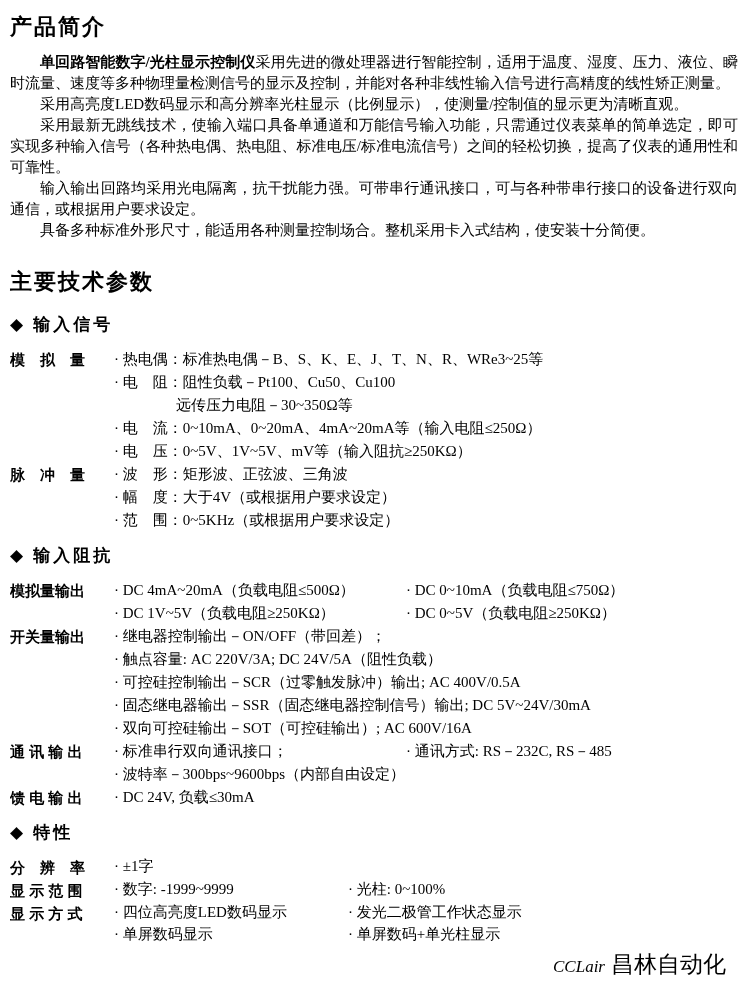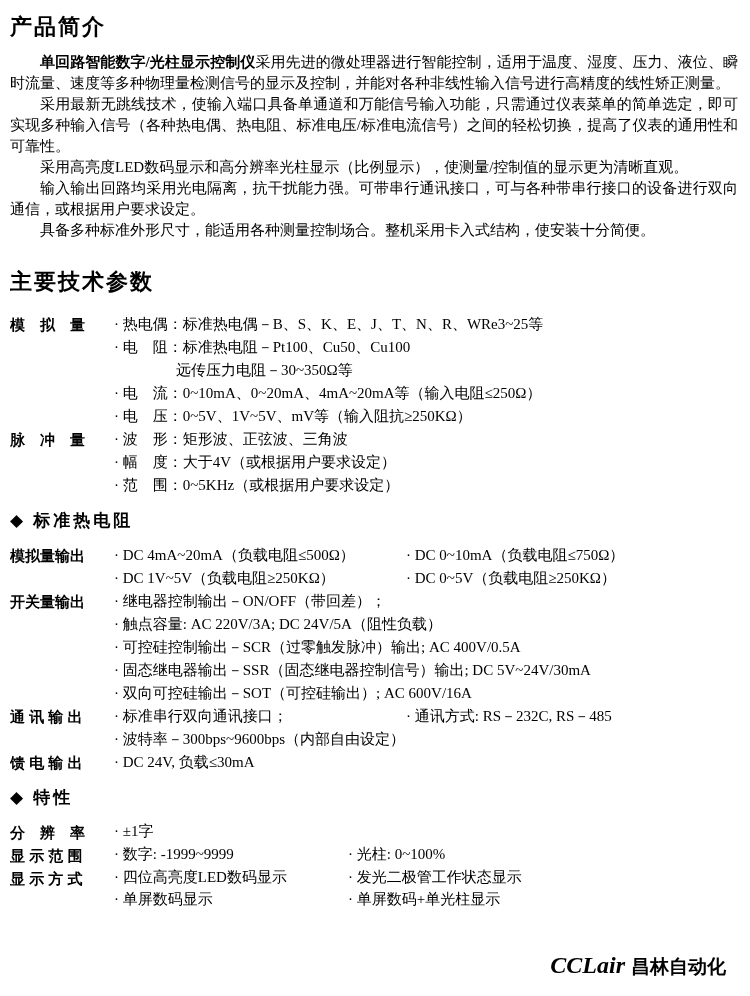--- a/index.html
+++ b/index.html
@@ -39,65 +39,66 @@
   .pline.ind { padding-left:62px; }
   .two .c1 { display:inline-block; width:292px; }
   .feat .two .c1 { display:inline-block; width:234px; }
   .feat .pline { line-height:21.5px; }
 
   .footer-logo {
     position:absolute; right:24px; bottom:16px;
     display:flex; align-items:baseline; gap:6px; background:#fff;
   }
   .cclair {
-    font-style:italic; font-weight:bold; font-size:24px;
+    font-style:italic; font-weight:normal; font-size:17px;
     font-family:"Liberation Serif","DejaVu Serif",serif;
   }
   .cname {
     font-family:"Liberation Sans","DejaVu Sans",sans-serif;
-    font-weight:bold; font-size:19px;margin-top:21px;
+    font-weight:normal; font-size:23px;margin-top:21px;
   }
 </style>
 </head>
 <body>
 
 <div class="page">
 
   <h1 class="doc-h title-top">产品简介</h1>
 
   <p class="para"><span class="lead">单回路智能数字/光柱显示控制仪</span><span>采用先进的微处理器进行智能控制，适用于温度、湿度、压力、液位、瞬时流量、速度等多种物理量检测信号的显示及控制，并能对各种非线性输入信号进行高精度的线性矫正测量。</span></p>
+  <p class="para">采用高亮度LED数码显示和高分辨率光柱显示（比例显示），使测量/控制值的显示更为清晰直观。</p>
   <p class="para">采用最新无跳线技术，使输入端口具备单通道和万能信号输入功能，只需通过仪表菜单的简单选定，即可实现多种输入信号（各种热电偶、热电阻、标准电压/标准电流信号）之间的轻松切换，提高了仪表的通用性和可靠性。</p>
-  <p class="para">采用高亮度LED数码显示和高分辨率光柱显示（比例显示），使测量/控制值的显示更为清晰直观。</p>
   <p class="para">输入输出回路均采用光电隔离，抗干扰能力强。可带串行通讯接口，可与各种带串行接口的设备进行双向通信，或根据用户要求设定。</p>
   <p class="para">具备多种标准外形尺寸，能适用各种测量控制场合。整机采用卡入式结构，使安装十分简便。</p>
 
   <h1 class="doc-h title-mid">主要技术参数</h1>
 
+  <h2 class="sub-h">◆ 输入信号</h2>
 
   <div class="prow">
     <div class="plabel">模　拟　量</div>
     <div class="plines">
       <div class="pline">· 热电偶：标准热电偶－B、S、K、E、J、T、N、R、WRe3~25等</div>
-      <div class="pline">· 电　阻：标准热电阻－Pt100、Cu50、Cu100</div>
+      <div class="pline">· 电　阻：阻性负载－Pt100、Cu50、Cu100</div>
       <div class="pline ind">远传压力电阻－30~350Ω等</div>
       <div class="pline">· 电　流：0~10mA、0~20mA、4mA~20mA等（输入电阻≤250Ω）</div>
       <div class="pline">· 电　压：0~5V、1V~5V、mV等（输入阻抗≥250KΩ）</div>
     </div>
   </div>
 
   <div class="prow">
     <div class="plabel">脉　冲　量</div>
     <div class="plines">
       <div class="pline">· 波　形：矩形波、正弦波、三角波</div>
       <div class="pline">· 幅　度：大于4V（或根据用户要求设定）</div>
       <div class="pline">· 范　围：0~5KHz（或根据用户要求设定）</div>
     </div>
   </div>
 
-  <h2 class="sub-h">◆ 标准热电阻</h2>
+  <h2 class="sub-h">◆ 输入阻抗</h2>
 
   <div class="prow">
     <div class="plabel">模拟量输出</div>
     <div class="plines">
       <div class="pline two"><span class="c1">· DC 4mA~20mA（负载电阻≤500Ω）</span><span class="c2">· DC 0~10mA（负载电阻≤750Ω）</span></div>
       <div class="pline two"><span class="c1">· DC 1V~5V（负载电阻≥250KΩ）</span><span class="c2">· DC 0~5V（负载电阻≥250KΩ）</span></div>
     </div>
   </div>
 
   <div class="prow">

